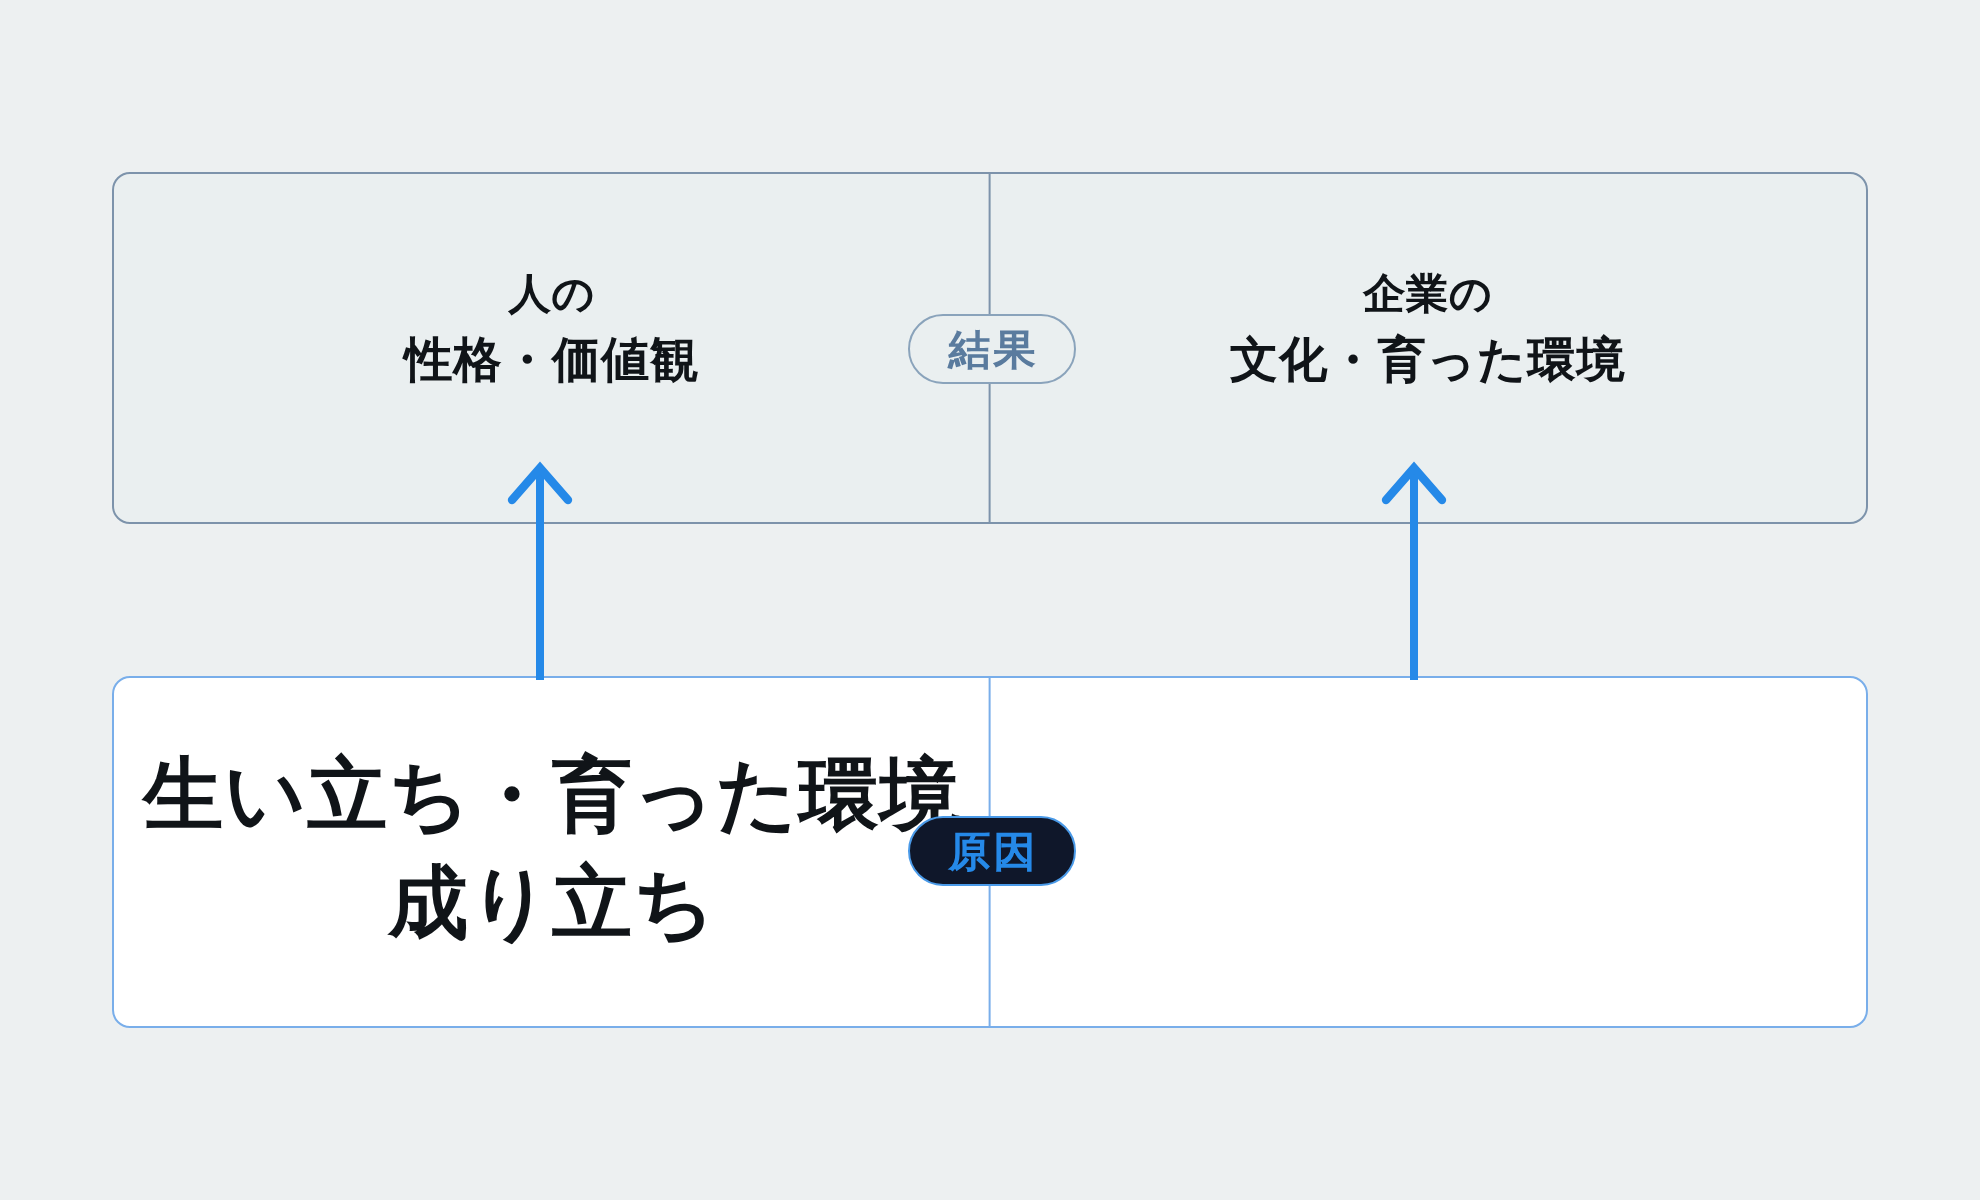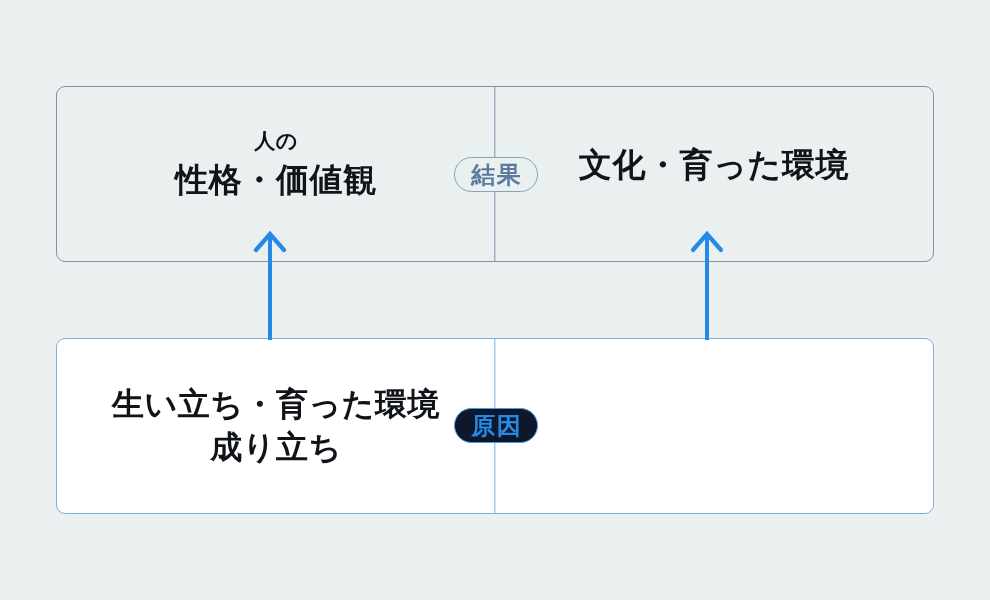--- a/index.html
+++ b/index.html
@@ -78,29 +78,29 @@
   .lead {
     display: block;
     font-size: 21px;
     font-weight: 600;
     letter-spacing: 0.4px;
     margin-bottom: 3px;
   }
 
   .headline {
     display: block;
-    font-size: 33px;
+    font-size: 24px;
     font-weight: 700;
     letter-spacing: 0.6px;
     white-space: nowrap;
   }
 
   .cause-line {
     display: block;
-    font-size: 32px;
+    font-size: 40px;
     font-weight: 700;
     letter-spacing: 0.5px;
     white-space: nowrap;
     line-height: 1.34;
   }
 
   
   #effect-left .cell-text,
   #effect-right .cell-text { transform: translateY(-9px); }
 
@@ -109,21 +109,21 @@
     position: absolute;
     left: 496px;
     transform: translateX(-50%);
     box-sizing: border-box;
     width: 84px;
     height: 35px;
     border-radius: 18px;
     display: flex;
     align-items: center;
     justify-content: center;
-    font-size: 24px;
+    font-size: 21px;
     font-weight: 600;
     letter-spacing: 1.5px;
     text-indent: 1.5px;
     background: transparent;
     z-index: 5;
     user-select: none;
   }
 
   #badge-effect {
     top: 157px;
@@ -158,20 +158,21 @@
 
     <div class="half" id="effect-left">
       <div class="cell-text">
         <span class="lead">人の</span>
         <span class="headline">性格・価値観</span>
       </div>
     </div>
 
     <div class="half" id="effect-right">
       <div class="cell-text">
+        <span class="lead">企業の</span>
         <span class="headline">文化・育った環境</span>
       </div>
     </div>
   </div>
 
   <div class="panel" id="cause-panel">
     <div class="divider"></div>
 
     <div class="half" id="cause-left">
       <div class="cell-text">

